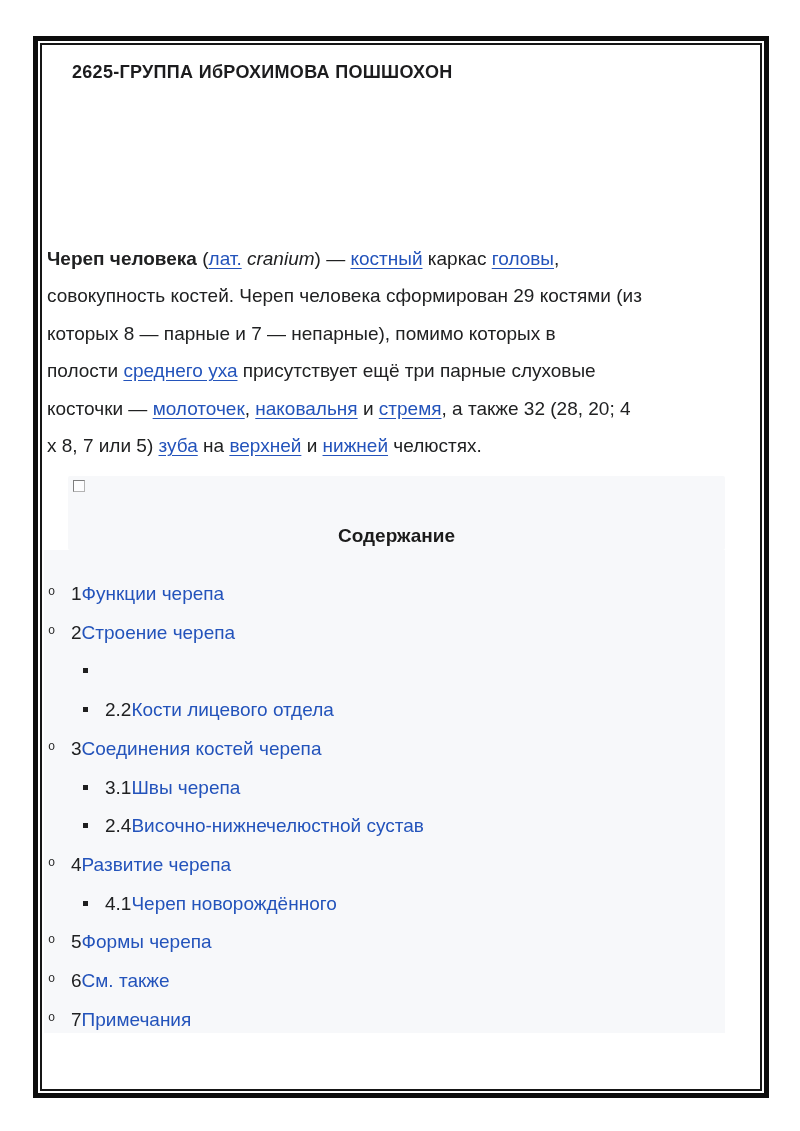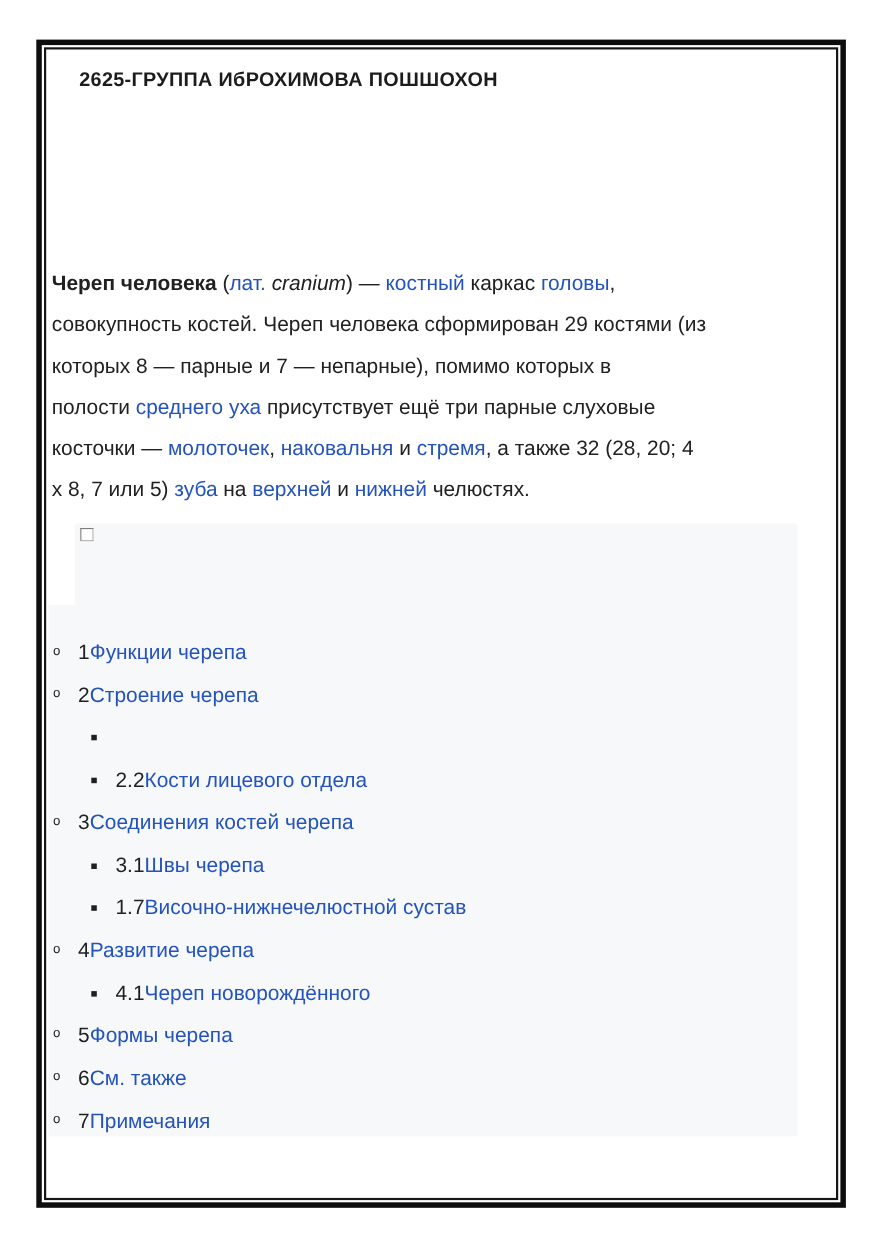--- a/index.html
+++ b/index.html
@@ -16,21 +16,21 @@
 
   #doc-title { position:absolute; left:72px; top:60px; font-size:18px; font-weight:bold;
     color:#1c1c1e; letter-spacing:0.3px; line-height:24px; }
 
   #article-paragraph { position:absolute; left:47px; top:240px; width:715px;
     color:var(--text); font-size:19px; }
   .para-line { height:37.4px; line-height:37.4px; white-space:pre; }
   .seg-plain  { }
   .seg-bold   { font-weight:bold;text-align:right; }
   .seg-italic { font-style:italic; }
-  .seg-link   { color:var(--link); text-underline-offset:3px;
+  .seg-link   { color:var(--link); text-decoration:underline; text-underline-offset:3px;
     cursor:pointer; }
 
   
   #toc-bg-top  { position:absolute; left:68px; top:476px; width:657px; height:74px;
     background:var(--tocbg); border-radius:2px; }
   #toc-bg-main { position:absolute; left:44px; top:550px; width:681px; height:483px;
     background:var(--tocbg); }
   #toc-checkbox { position:absolute; left:73px; top:480px; width:12px; height:12px;
     background:#fdfdfe; border:1px solid #b3b3b3; border-top-color:#7e7e7e;
     border-left-color:#7e7e7e; cursor:pointer; }
@@ -65,20 +65,21 @@
       <div class="para-line"><span class="seg-plain">совокупность костей. Череп человека сформирован 29 костями (из</span></div>
       <div class="para-line"><span class="seg-plain">которых 8 — парные и 7 — непарные), помимо которых в</span></div>
       <div class="para-line"><span class="seg-plain">полости </span><a class="seg-link">среднего уха</a><span class="seg-plain"> присутствует ещё три парные слуховые</span></div>
       <div class="para-line"><span class="seg-plain">косточки — </span><a class="seg-link">молоточек</a><span class="seg-plain">, </span><a class="seg-link">наковальня</a><span class="seg-plain"> и </span><a class="seg-link">стремя</a><span class="seg-plain">, а также 32 (28, 20; 4</span></div>
       <div class="para-line"><span class="seg-plain">х 8, 7 или 5) </span><a class="seg-link">зуба</a><span class="seg-plain"> на </span><a class="seg-link">верхней</a><span class="seg-plain"> и </span><a class="seg-link">нижней</a><span class="seg-plain"> челюстях.</span></div>
     </div>
 
   <div id="toc-bg-top"></div>
   <div id="toc-bg-main"></div>
   <div id="toc-checkbox"></div>
+  <div id="toc-heading">Содержание</div>
   <div id="toc-rows">
       <div class="toc-row lvl1" style="top: 581px;">
         <span class="mk">o</span>
         <span class="txt"><span class="num">1</span><a class="lbl">Функции черепа</a></span>
       </div>
       <div class="toc-row lvl1" style="top: 619.7px;">
         <span class="mk">o</span>
         <span class="txt"><span class="num">2</span><a class="lbl">Строение черепа</a></span>
       </div>
       <div class="toc-row lvl2" style="top: 658.4px;">
@@ -91,21 +92,21 @@
       <div class="toc-row lvl1" style="top: 735.8px;">
         <span class="mk">o</span>
         <span class="txt"><span class="num">3</span><a class="lbl">Соединения костей черепа</a></span>
       </div>
       <div class="toc-row lvl2" style="top: 774.5px;">
         <span class="mk"></span>
         <span class="txt"><span class="num">3.1</span><a class="lbl">Швы черепа</a></span>
       </div>
       <div class="toc-row lvl2" style="top: 813.2px;">
         <span class="mk"></span>
-        <span class="txt"><span class="num">1.7</span><a class="lbl">Височно-нижнечелюстной сустав</a></span>
+        <span class="txt"><span class="num">2.4</span><a class="lbl">Височно-нижнечелюстной сустав</a></span>
       </div>
       <div class="toc-row lvl1" style="top: 851.9px;">
         <span class="mk">o</span>
         <span class="txt"><span class="num">4</span><a class="lbl">Развитие черепа</a></span>
       </div>
       <div class="toc-row lvl2" style="top: 890.6px;">
         <span class="mk"></span>
         <span class="txt"><span class="num">4.1</span><a class="lbl">Череп новорождённого</a></span>
       </div>
       <div class="toc-row lvl1" style="top: 929.3px;">

